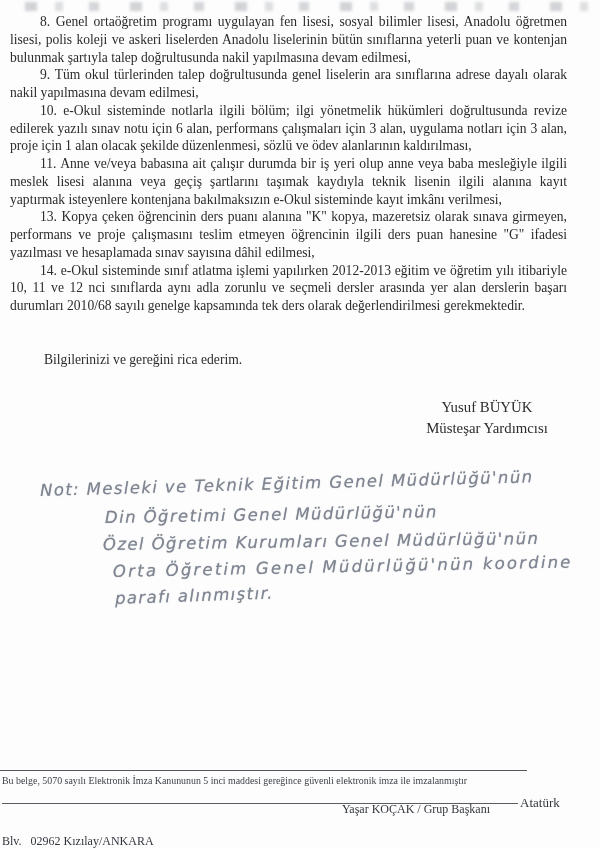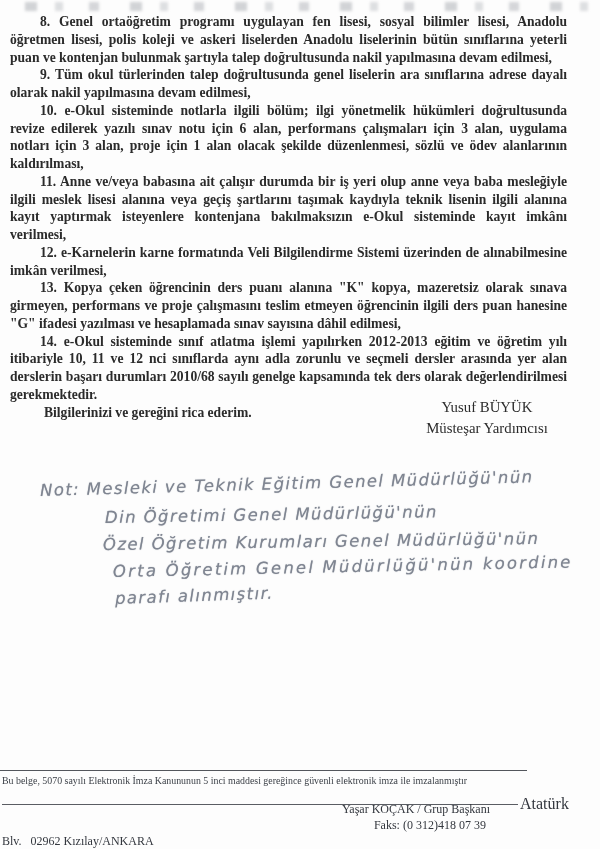--- a/index.html
+++ b/index.html
@@ -16,24 +16,24 @@
   .artifact-row{
     position:absolute;top:2px;left:25px;right:8px;height:9px;
     background:repeating-linear-gradient(90deg,
       rgba(110,115,125,0.30) 0 12px, transparent 12px 30px,
       rgba(110,115,125,0.22) 30px 38px, transparent 38px 64px,
       rgba(110,115,125,0.28) 64px 74px, transparent 74px 105px);
     filter:blur(1.4px);
   }
   .body-text{
     position:absolute;top:13px;left:10px;width:557px;
-    font-size:13.6px;line-height:17.75px;text-align:justify;font-weight:bold;
+    font-size:13.6px;line-height:17.75px;text-align:justify;
   }
   .body-text p{margin:0;text-indent:30px;}
-  .body-text p.closing{text-indent:34px;}
+  .body-text p.closing{text-indent:34px;margin-top:36px;}
 
   .signature{
     position:absolute;top:397px;left:372px;width:230px;
     text-align:center;font-size:14.8px;line-height:20.5px;
   }
 
   .handnote{
     position:absolute;top:477px;left:0;width:640px;
     font-family:"DejaVu Sans",sans-serif;font-style:italic;
     color:#7f8591;font-size:16.5px;
@@ -47,38 +47,37 @@
   .hw2{margin-left:105px;transform:rotate(-1deg);}
   .hw3{margin-left:103px;transform:rotate(-0.8deg);}
   .hw4{margin-left:113px;transform:rotate(-1.2deg);letter-spacing:2.2px;}
   .hw5{margin-left:115px;transform:rotate(-2deg);}
 
   .footer{position:absolute;top:762px;left:0;width:600px;color:#33373e;}
   .rule1{position:absolute;top:8px;left:0;width:527px;border-top:1.7px solid #53565c;}
   .esign{position:absolute;top:13px;left:2px;font-size:9.9px;color:#3a3f46;text-align:right;}
   .rule2row{position:absolute;top:33px;left:2px;display:flex;align-items:center;}
   .rule2{width:516px;border-top:1.1px solid #5a5d63;}
-  .atn{font-size:16px;margin-left:2px;}
+  .atn{font-size:13px;margin-left:2px;}
   .addr{position:absolute;top:41px;left:2px;font-size:12px;line-height:15.7px;white-space:pre-wrap;}
   .contact{position:absolute;top:40px;right:82px;text-align:center;font-size:12px;line-height:15.7px;}
   .contact .name{padding-right:28px;}
 </style>
 </head>
 <body>
 
 <div class="page">
 
   <div class="artifact-row"></div>
 
   <div class="body-text">
     <p>8. Genel ortaöğretim programı uygulayan fen lisesi, sosyal bilimler lisesi, Anadolu öğretmen lisesi, polis koleji ve askeri liselerden Anadolu liselerinin bütün sınıflarına yeterli puan ve kontenjan bulunmak şartıyla talep doğrultusunda nakil yapılmasına devam edilmesi,</p>
     <p>9. Tüm okul türlerinden talep doğrultusunda genel liselerin ara sınıflarına adrese dayalı olarak nakil yapılmasına devam edilmesi,</p>
     <p>10. e-Okul sisteminde notlarla ilgili bölüm; ilgi yönetmelik hükümleri doğrultusunda revize edilerek yazılı sınav notu için 6 alan, performans çalışmaları için 3 alan, uygulama notları için 3 alan, proje için 1 alan olacak şekilde düzenlenmesi, sözlü ve ödev alanlarının kaldırılması,</p>
     <p>11. Anne ve/veya babasına ait çalışır durumda bir iş yeri olup anne veya baba mesleğiyle ilgili meslek lisesi alanına veya geçiş şartlarını taşımak kaydıyla teknik lisenin ilgili alanına kayıt yaptırmak isteyenlere kontenjana bakılmaksızın e-Okul sisteminde kayıt imkânı verilmesi,</p>
-    <p>12. e-Karnelerin karne formatında Veli Bilgilendirme Sistemi üzerinden de alınabilmesine imkân verilmesi,</p>
     <p>13. Kopya çeken öğrencinin ders puanı alanına  "K" kopya, mazeretsiz olarak sınava girmeyen, performans ve proje çalışmasını teslim etmeyen öğrencinin ilgili ders puan hanesine "G" ifadesi yazılması ve hesaplamada sınav sayısına dâhil edilmesi,</p>
     <p>14. e-Okul sisteminde sınıf atlatma işlemi yapılırken 2012-2013 eğitim ve öğretim yılı itibariyle 10, 11 ve 12 nci sınıflarda aynı adla zorunlu ve seçmeli dersler arasında yer alan derslerin başarı durumları 2010/68 sayılı genelge kapsamında tek ders olarak değerlendirilmesi gerekmektedir.</p>
     <p class="closing">Bilgilerinizi ve gereğini rica ederim.</p>
   </div>
 
   <div class="signature">
     <div>Yusuf BÜYÜK</div>
     <div>Müsteşar Yardımcısı</div>
   </div>
 
@@ -97,17 +96,16 @@
       <span class="rule2"></span>
       <span class="atn">Atatürk</span>
     </div>
     <div class="addr">
       <div>Blv.   02962 Kızılay/ANKARA</div>
       
       
     </div>
     <div class="contact">
       <div class="name">Yaşar KOÇAK / Grup Başkanı</div>
-      <div>Faks: (0 312)418 07 39</div>
     </div>
   </div>
 
 </div>
 
 </body></html>

